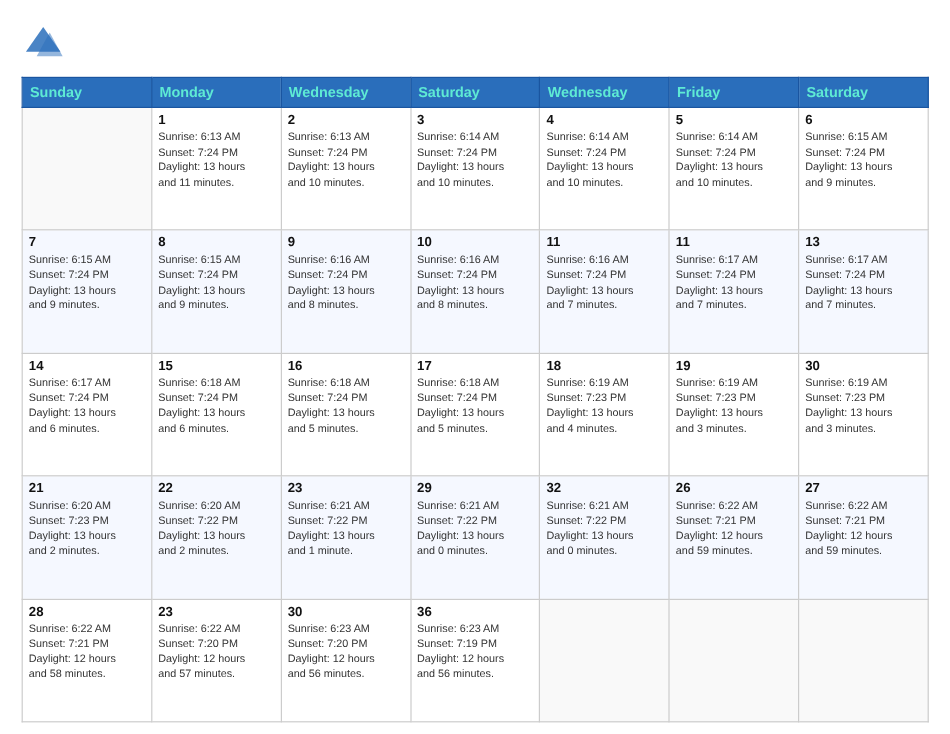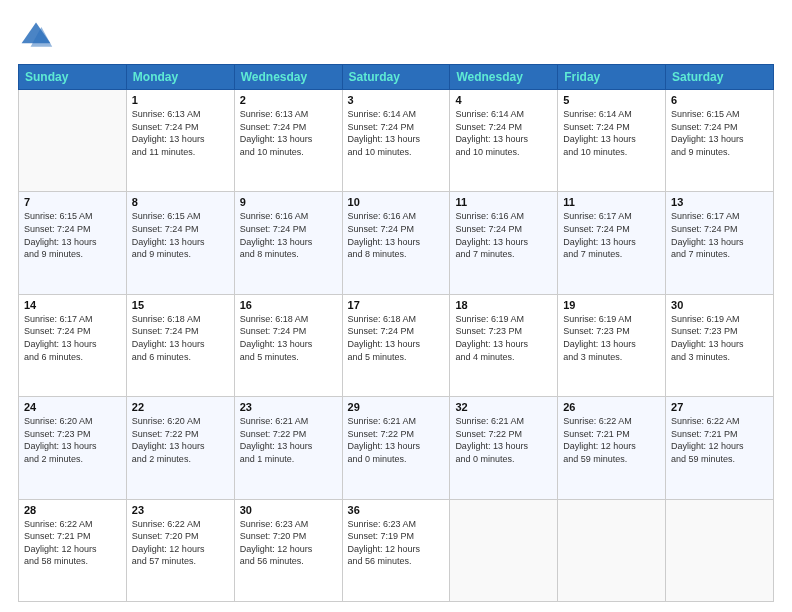--- a/index.html
+++ b/index.html
@@ -273,21 +273,21 @@
           <td>
             <span class="day-num">30</span>
             <div class="day-info" style="white-space: pre-line;">Sunrise: 6:19 AM
 Sunset: 7:23 PM
 Daylight: 13 hours
 and 3 minutes.</div>
           </td>
         </tr>
         <tr class="row-alt">
           <td>
-            <span class="day-num">24</span>
+            <span class="day-num">21</span>
             <div class="day-info" style="white-space: pre-line;">Sunrise: 6:20 AM
 Sunset: 7:23 PM
 Daylight: 13 hours
 and 2 minutes.</div>
           </td>
           <td>
             <span class="day-num">22</span>
             <div class="day-info" style="white-space: pre-line;">Sunrise: 6:20 AM
 Sunset: 7:22 PM
 Daylight: 13 hours

